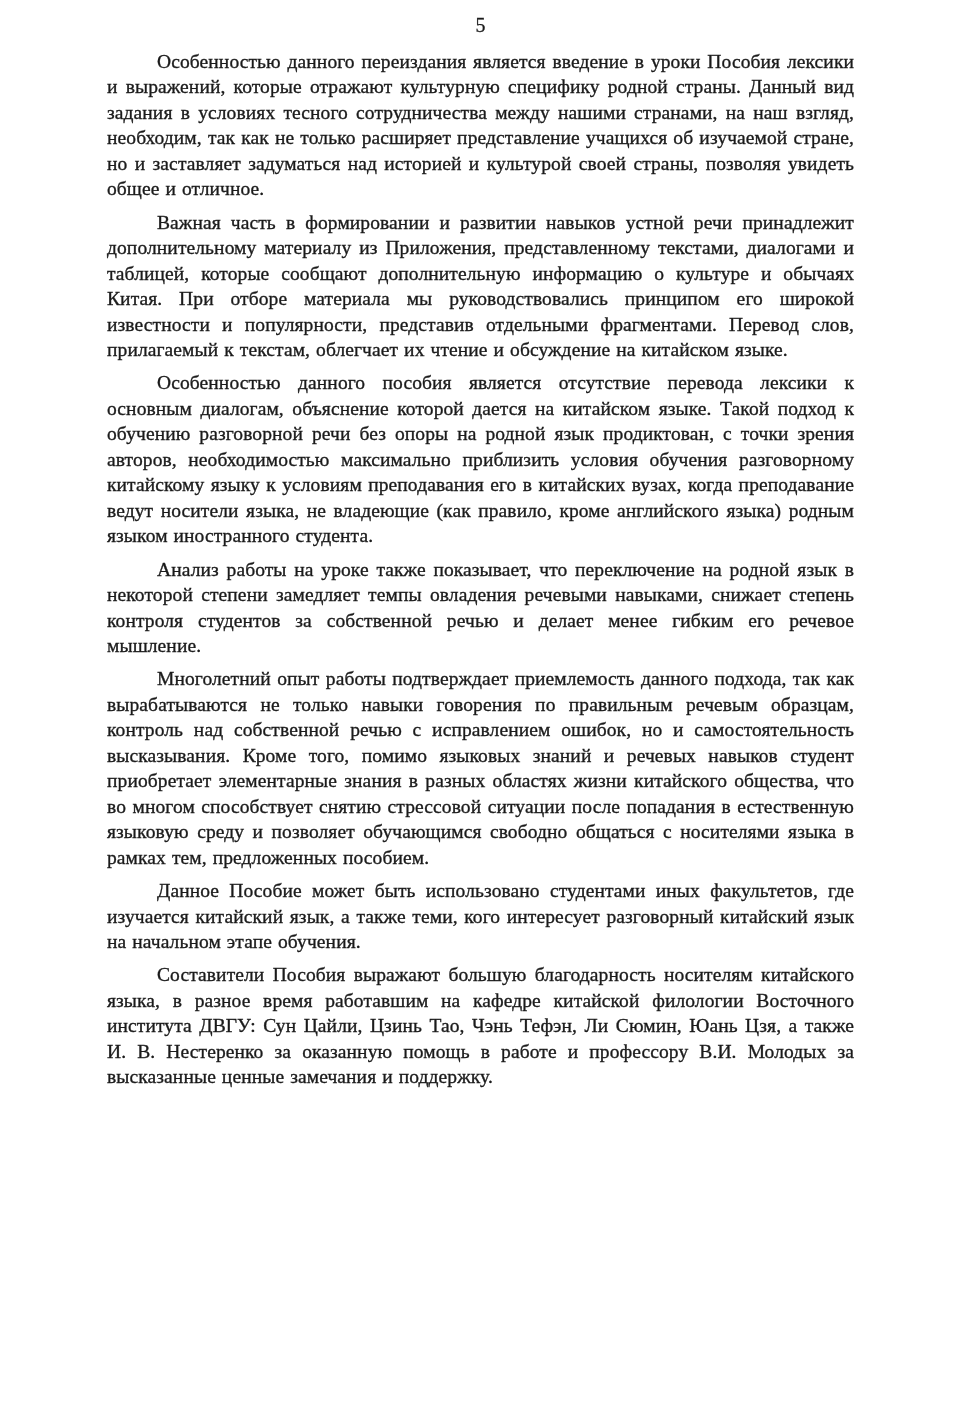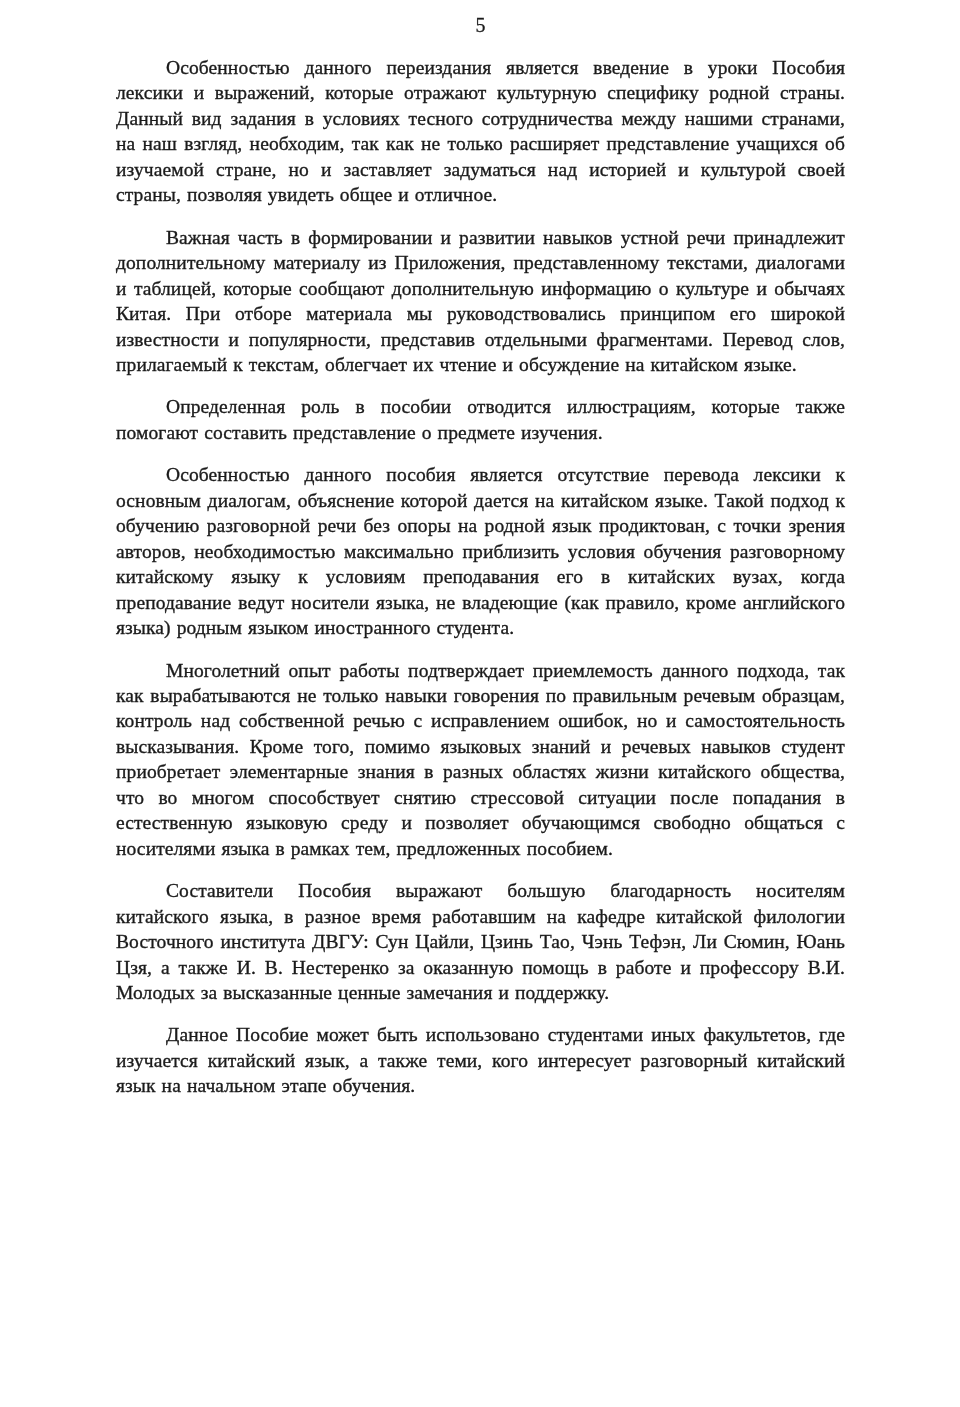--- a/index.html
+++ b/index.html
@@ -22,37 +22,37 @@
     background: #ffffff;
   }
   .page-number {
     text-align: center;
     font-size: 20px;
     line-height: 26px;
     margin-bottom: 11px;
     -webkit-text-stroke: 0.3px #1b1b1b;
   }
   .body-text p {
-    margin: 17px;
+    margin: 8px;
     font-size: 19.5px;
     line-height: 25.45px;
     text-align: justify;
     text-indent: 50px;
     letter-spacing: 0.1px;
     word-spacing: 1px;
     -webkit-text-stroke: 0.35px #1b1b1b;
   }
 </style>
 </head>
 <body>
 
 <div class="page">
   <div class="page-number">5</div>
   <div class="body-text">
     <p>Особенностью данного переиздания является введение в уроки Пособия лексики и выражений, которые отражают культурную специфику родной страны. Данный вид задания в условиях тесного сотрудничества между нашими странами, на наш взгляд, необходим, так как не только расширяет представление учащихся об изучаемой стране, но и заставляет задуматься над историей и культурой своей страны, позволяя увидеть общее и отличное.</p>
     <p>Важная часть в формировании и развитии навыков устной речи принадлежит дополнительному материалу из Приложения, представленному текстами, диалогами и таблицей, которые сообщают дополнительную информацию о культуре и обычаях Китая. При отборе материала мы руководствовались принципом его широкой известности и популярности, представив отдельными фрагментами. Перевод слов, прилагаемый к текстам, облегчает их чтение и обсуждение на китайском языке.</p>
-    <p>Определенная роль в пособии отводится иллюстрациям, которые также помогают составить представление о предмете изучения.</p>
     <p>Особенностью данного пособия является отсутствие перевода лексики к основным диалогам, объяснение которой дается на китайском языке. Такой подход к обучению разговорной речи без опоры на родной язык продиктован, с точки зрения авторов, необходимостью максимально приблизить условия обучения разговорному китайскому языку к условиям преподавания его в китайских вузах, когда преподавание ведут носители языка, не владеющие (как правило, кроме английского языка) родным языком иностранного студента.</p>
+    <p>Анализ работы на уроке также показывает, что переключение на родной язык в некоторой степени замедляет темпы овладения речевыми навыками, снижает степень контроля студентов за собственной речью и делает менее гибким его речевое мышление.</p>
     <p>Многолетний опыт работы подтверждает приемлемость данного подхода, так как вырабатываются не только навыки говорения по правильным речевым образцам, контроль над собственной речью с исправлением ошибок, но и самостоятельность высказывания. Кроме того, помимо языковых знаний и речевых навыков студент приобретает элементарные знания в разных областях жизни китайского общества, что во многом способствует снятию стрессовой ситуации после попадания в естественную языковую среду и позволяет обучающимся свободно общаться с носителями языка в рамках тем, предложенных пособием.</p>
+    <p>Данное Пособие может быть использовано студентами иных факультетов, где изучается китайский язык, а также теми, кого интересует разговорный китайский язык на начальном этапе обучения.</p>
     <p>Составители Пособия выражают большую благодарность носителям китайского языка, в разное время работавшим на кафедре китайской филологии Восточного института ДВГУ: Сун Цайли, Цзинь Тао, Чэнь Тефэн, Ли Сюмин, Юань Цзя, а также И. В. Нестеренко за оказанную помощь в работе и профессору В.И. Молодых за высказанные ценные замечания и поддержку.</p>
-    <p>Данное Пособие может быть использовано студентами иных факультетов, где изучается китайский язык, а также теми, кого интересует разговорный китайский язык на начальном этапе обучения.</p>
   </div>
 </div>
 
 </body></html>

